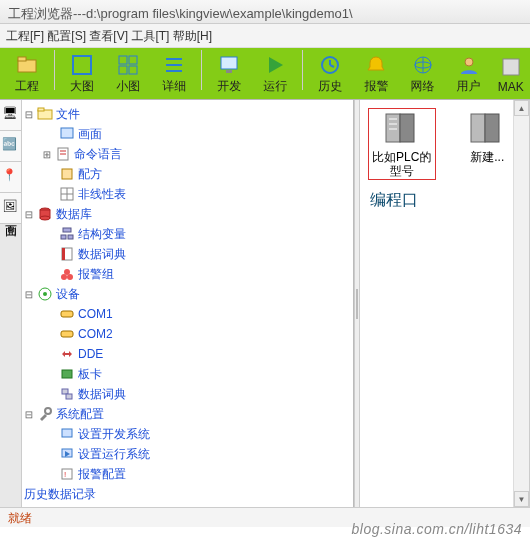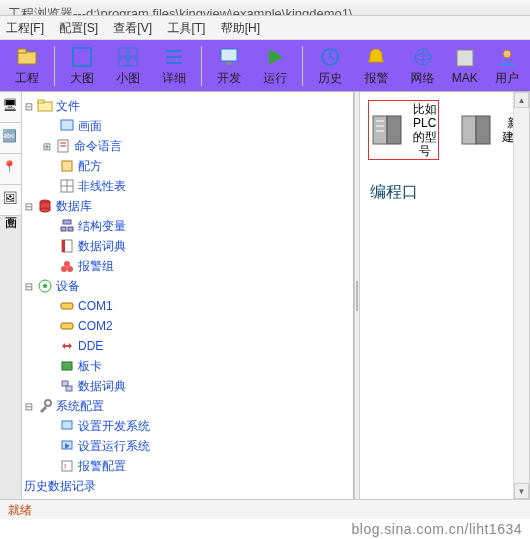--- a/index.html
+++ b/index.html
@@ -8,42 +8,41 @@
     font-family: "Microsoft YaHei", SimSun, sans-serif;
     font-size: 12px;
     background: #fff;
     overflow: hidden;
     width: 530px;
     height: 539px;
     position: relative;
   }
   .titlebar {
     background: linear-gradient(#f7f7f7, #e9e9e9);
-    height: 16px;
+    height: 24px;
     line-height: 28px;
     padding-left: 8px;
     color: #555;
     border-bottom: 1px solid #ccc;
     font-size: 13px;
     white-space: nowrap;
     overflow: hidden;
   }
   .menubar {
     background: #f4f4f4;
     height: 24px;
     line-height: 24px;
     padding-left: 6px;
     border-bottom: 1px solid #ddd;
   }
-  .menubar span { margin-right: 12px; color: #333; cursor: default; }
+  .menubar span { color: #333; cursor: default; }
   .toolbar {
-    background: #8b5cf6;
+    background: #84cc16;
     height: 52px;
     display: flex;
-    align-items: center;
     padding: 2px 0 2px 4px;
     gap: 0;
     border-bottom: 1px solid #b8b8b8;
   }
   .toolbtn {
     width: 48px;
     height: 48px;
     display: flex;
     flex-direction: column;
     align-items: center;
@@ -119,21 +118,21 @@
     width: 170px;
     flex: 0 0 170px;
     position: relative;
     border-right: 1px solid #ccc;
     overflow: hidden;
   }
   .items { display: flex; gap: 18px; padding: 8px; }
   .item {
     width: 88px;
     display: flex;
-    flex-direction: row;
+    flex-direction: column;
     align-items: center;
     gap: 4px;
     cursor: pointer;
     padding: 2px;
   }
   .item.selected { border: 1px solid #d33; padding: 1px; }
   .item .bigicon {
     width: 40px; height: 36px;
     display: flex; align-items: center; justify-content: center;
   }
@@ -163,20 +162,21 @@
     padding-left: 8px;
     border-top: 1px solid #ccc;
     color: #c2410c;
   }
   .watermark {
     position: absolute;
     bottom: 2px;
     right: 8px;
     color: #888;
     font-size: 14px;
+    font-style: italic;
     pointer-events: none;
     letter-spacing: 0.5px;
     text-shadow: 0 0 2px #fff;
   }
 </style>
 </head>
 <body>
 
 <div class="titlebar">
   <span>工程浏览器---d:\program files\kingview\example\kingdemo1\</span>
@@ -270,36 +270,36 @@
   <div class="toolbtn">
     <span class="ticon">
         <svg width="22" height="22">
           <circle cx="11" cy="11" r="8" fill="none" stroke="#2b7dd4"></circle>
           <ellipse cx="11" cy="11" rx="8" ry="3" fill="none" stroke="#2b7dd4"></ellipse>
           <line x1="11" y1="3" x2="11" y2="19" stroke="#2b7dd4"></line>
         </svg>
       </span>
     <span class="tlabel">网络</span>
   </div>
-  <div class="toolbtn" style="width:40px;overflow:hidden;">
-    <span class="ticon">
-        <svg width="22" height="22">
-          <rect x="3" y="3" width="16" height="16" fill="#ddd" stroke="#888"></rect>
-        </svg>
-      </span>
-    <span class="tlabel">MAK</span>
-  </div>
   <div class="toolbtn">
     <span class="ticon">
         <svg width="22" height="22">
           <circle cx="11" cy="8" r="4" fill="#f2c27a" stroke="#b07b30"></circle>
           <path d="M3 20c0-5 16-5 16 0" fill="#4a86e8"></path>
         </svg>
       </span>
     <span class="tlabel">用户</span>
+  </div>
+  <div class="toolbtn" style="width:40px;overflow:hidden;">
+    <span class="ticon">
+        <svg width="22" height="22">
+          <rect x="3" y="3" width="16" height="16" fill="#ddd" stroke="#888"></rect>
+        </svg>
+      </span>
+    <span class="tlabel">MAK</span>
   </div>
 </div>
 
 <div class="main">
 
   <div class="vtabs">
     <div class="vtab">
         <span class="vticon">🖥</span>
         <span>系统</span>
       </div>

